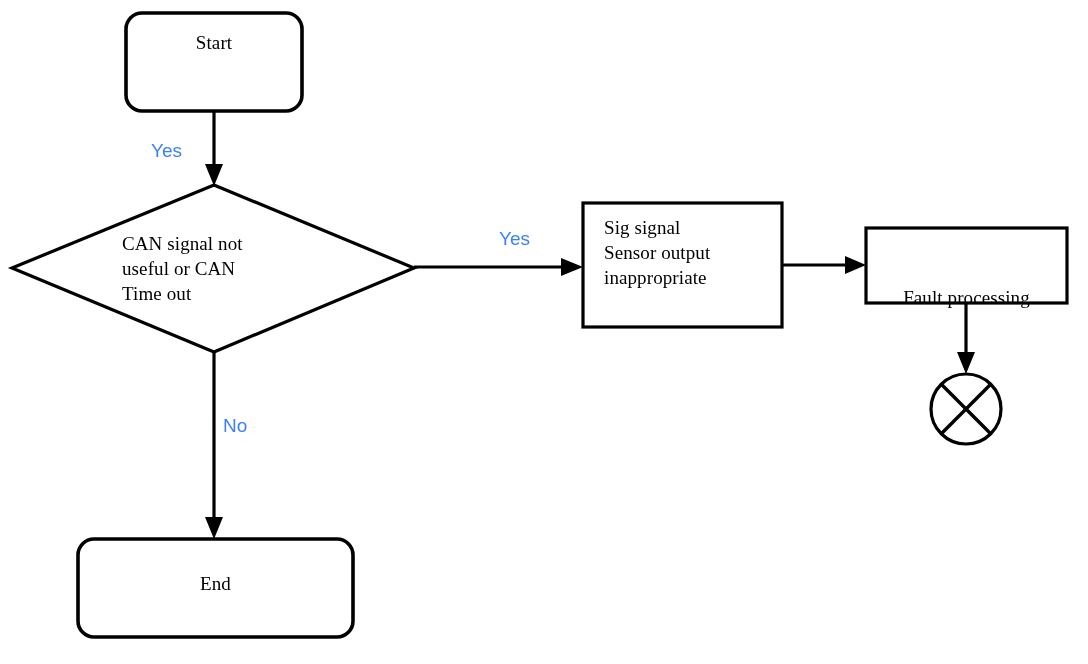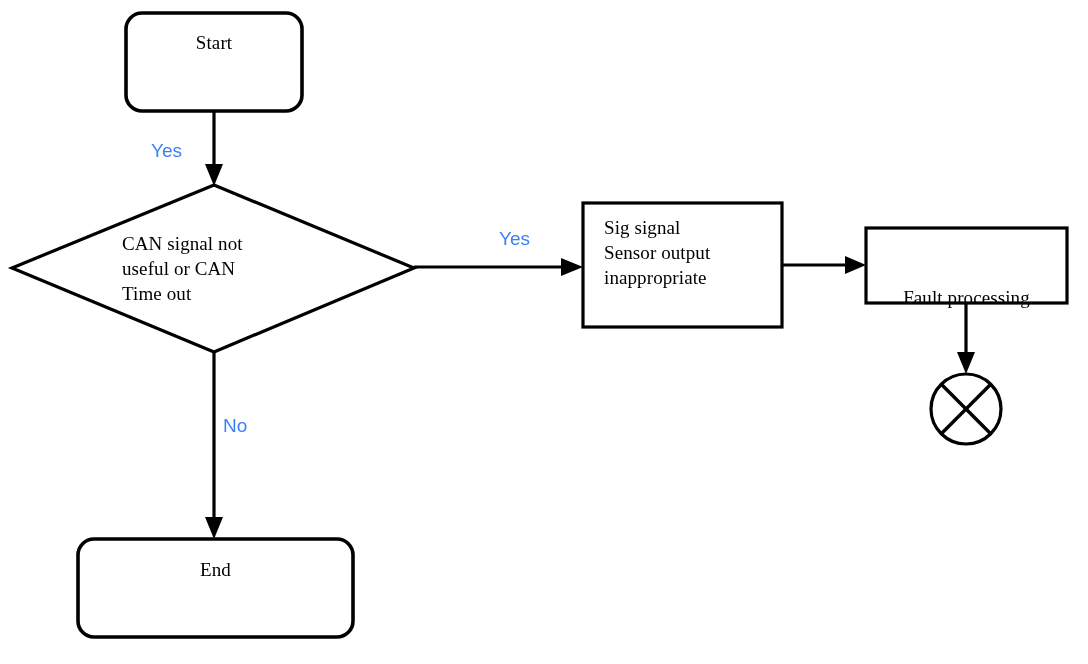--- a/index.html
+++ b/index.html
@@ -116,21 +116,21 @@
   <div class="node-text left" style="left:122px; top:231px; width:230px;">CAN signal not
 useful or CAN
 Time out</div>
 
   <div class="node-text left" style="left:604px; top:215px; width:180px;">Sig signal
 Sensor output
 inappropriate</div>
 
   <div class="node-text centered" style="left:866px; top:243px; width:201px;margin-top:42px;">Fault processing</div>
 
-  <div class="node-text centered" style="left:78px; top:557px; width:275px;">End</div>
+  <div class="node-text centered" style="left:78px; top:571px; width:275px;">End</div>
 
   <div class="edge-label" style="left:151px; top:140px;">Yes</div>
 
   <div class="edge-label" style="left:499px; top:228px;">Yes</div>
 
   <div class="edge-label" style="left:223px; top:415px;">No</div>
 
 </div>
 
 </body></html>

